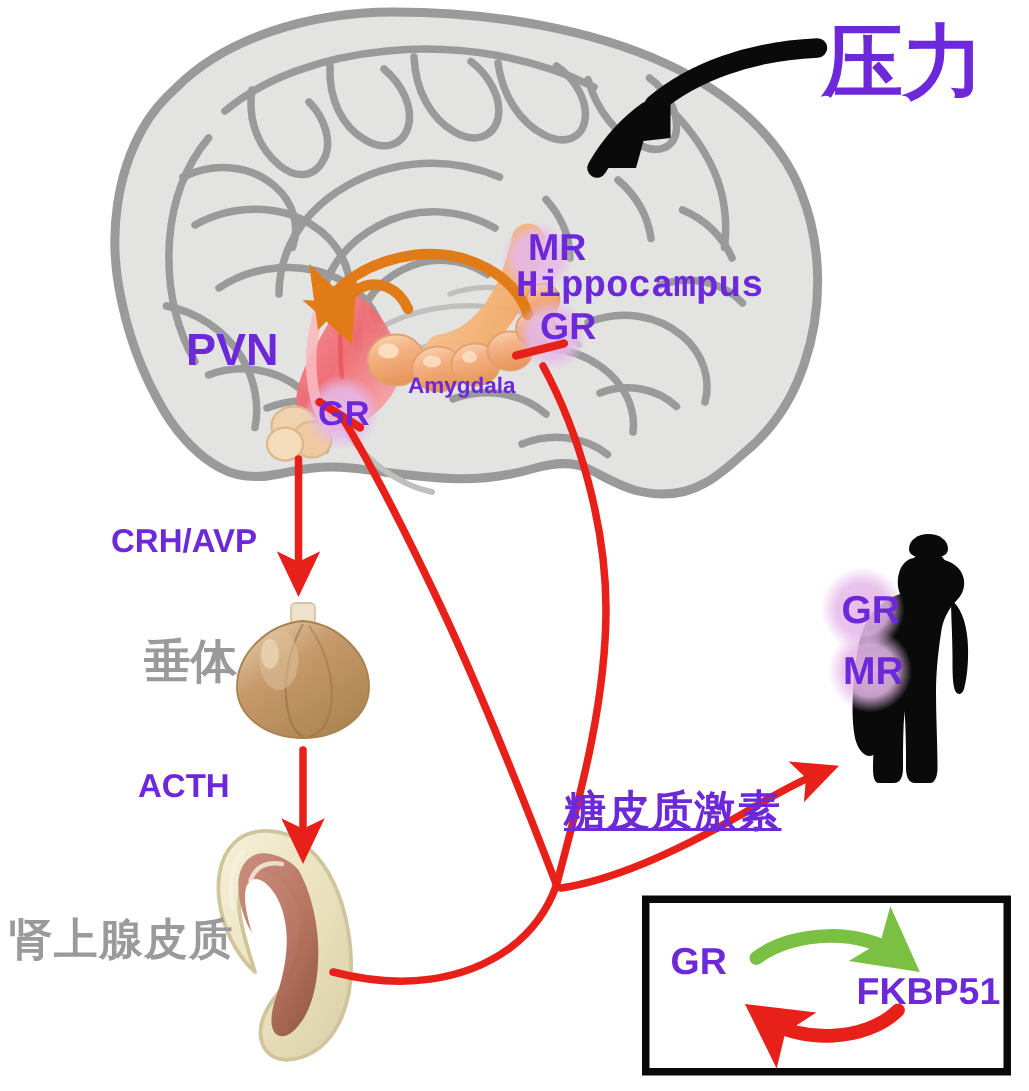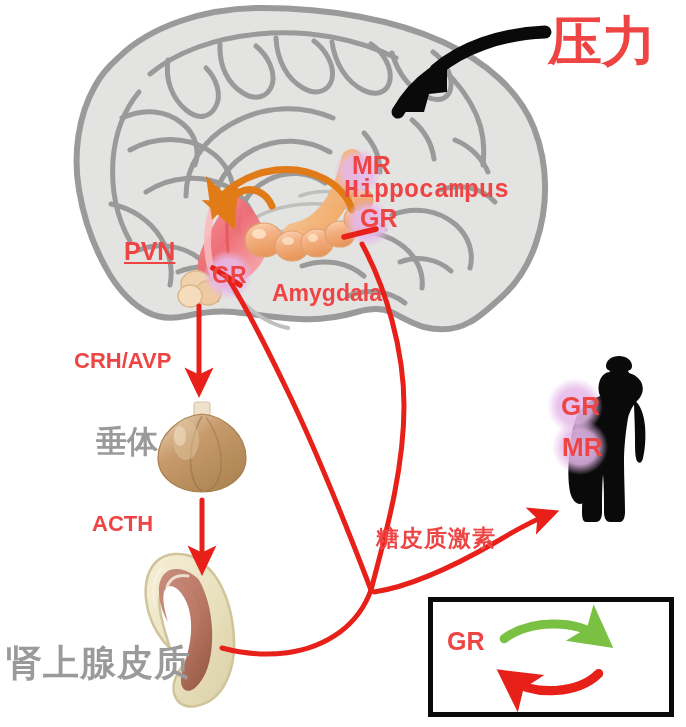--- a/index.html
+++ b/index.html
@@ -25,21 +25,21 @@
     width: 686px;
     height: 727px;
   }
   .lbl {
     position: absolute;
     white-space: nowrap;
     line-height: 1.05;
     font-family: "Liberation Sans", "DejaVu Sans", sans-serif;
   }
   .lbl-black {
-    color: #ef4444;
+    color: #6d28d9;
     font-weight: bold;
   }
   .lbl-gray {
     color: #9a9a9a;
     font-weight: bold;
   }
   .cjk {
     font-family: "DejaVu Sans", "Liberation Sans", sans-serif;
   }
 </style>
@@ -280,43 +280,44 @@
         <marker id="mR2" markerWidth="5" markerHeight="5.4" refX="2.8" refY="2.7" orient="auto" markerUnits="strokeWidth">
           <path d="M0.2,0.2 L4.8,2.7 L0.2,5.2 L1.2,2.7 Z" fill="#e8201a"></path>
         </marker>
       </defs>
       <path d="M72,40 C100,19 150,19 175,38" fill="none" stroke="#7ac143" stroke-width="10" stroke-linecap="round" marker-end="url(#mG2)"></path>
       <path d="M175,78 C152,101 104,102 80,85" fill="none" stroke="#e8201a" stroke-width="10" stroke-linecap="round" marker-end="url(#mR2)"></path>
     </svg>
     <div class="lbl lbl-black" style="left:14px;top:26px;font-size:25px;text-align:center;">
       <div>GR</div>
     </div>
+    <div class="lbl lbl-black" style="left:138px;top:46px;font-size:25px;">FKBP51</div>
   </div>
 
   <div class="lbl lbl-black cjk" style="left:548px;top:14px;font-size:54px;">压力</div>
 
   <div class="lbl lbl-black" style="left:352px;top:152px;font-size:25px;text-align:left;">
     <div style="margin-left:0px;">MR</div>
     <div style="margin-left:-8px;font-family:Liberation Mono, monospace;">Hippocampus</div>
     <div style="margin-left:8px;">GR</div>
   </div>
 
-  <div class="lbl lbl-black" style="left:124px;top:238px;font-size:25px;text-decoration:underline;">PVN</div>
+  <div class="lbl lbl-black" style="left:124px;top:218px;font-size:30px;">PVN</div>
 
   <div class="lbl lbl-black" style="left:212px;top:263px;font-size:23px;">GR</div>
 
-  <div class="lbl lbl-black" style="left:272px;top:250px;font-size:23px;margin-top:31px;">Amygdala</div>
+  <div class="lbl lbl-black" style="left:272px;top:250px;font-size:15px;">Amygdala</div>
 
   <div class="lbl lbl-gray cjk" style="left:96px;top:425px;font-size:31px;">垂体</div>
 
   <div class="lbl lbl-black" style="left:74px;top:349px;font-size:22px;">CRH/AVP</div>
 
   <div class="lbl lbl-black" style="left:92px;top:512px;font-size:22px;">ACTH</div>
 
-  <div class="lbl lbl-gray cjk" style="left:6px;top:644px;font-size:36px;letter-spacing:1px;">肾上腺皮质</div>
-
-  <div class="lbl lbl-black cjk" style="left:376px;top:526px;font-size:23px;letter-spacing:1px;">糖皮质激素</div>
+  <div class="lbl lbl-gray cjk" style="left:6px;top:611px;font-size:29px;letter-spacing:1px;">肾上腺皮质</div>
+
+  <div class="lbl lbl-black cjk" style="left:376px;top:526px;font-size:28px;letter-spacing:1px;text-decoration:underline;">糖皮质激素</div>
 
   <div class="lbl lbl-black" style="left:561px;top:393px;font-size:26px;">GR</div>
 
   <div class="lbl lbl-black" style="left:562px;top:434px;font-size:26px;">MR</div>
 
 </div>
 
 </body></html>

